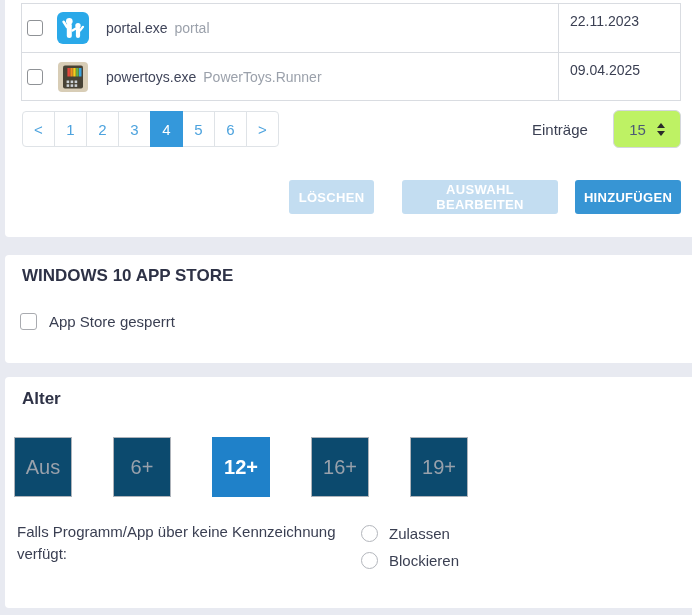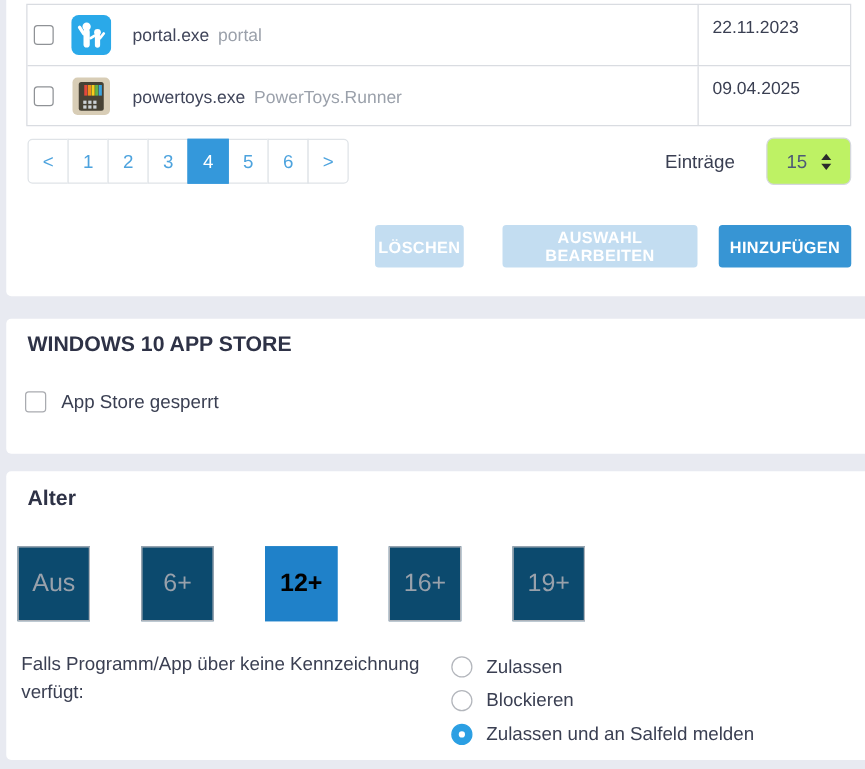--- a/index.html
+++ b/index.html
@@ -69,42 +69,42 @@
 
   
   .btn {
     position:absolute; top:190px; height:34px; border:none; border-radius:3px;
     font-family:"Liberation Sans", sans-serif;
     font-size:13px; font-weight:bold; color:#fff; letter-spacing:.3px;
     display:flex; align-items:center; justify-content:center; cursor:pointer;
   }
   .btn.light { background:#c3ddf1; }
   .btn.primary { background:#3795d4; }
-  #btn-delete { left:295px; width:71px; }
+  #btn-delete { left:284px; width:85px; }
   #btn-edit   { left:397px; width:156px; }
   #btn-add    { left:570px; width:106px; }
 
   
   .sec-title { position:absolute; left:17px; font-size:17px; font-weight:bold; color:#2e3246; }
   #store-title { top:11px; }
   #age-title   { top:12px; }
 
   .checkrow { position:absolute; left:15px; top:58px; display:flex; align-items:center; gap:12px; }
   .cb-lg { width:17px; height:17px; border:1px solid #a9abb0; border-radius:3px; background:#fff; }
   .checkrow-label { font-size:15px; color:#3a3f52; }
 
   
   .agerow { position:absolute; left:9px; top:60px; display:flex; gap:41px; }
   .agebtn {
     width:58px; height:60px; background:#0c4a6e; border:1px solid #aeb3ba;
     font-family:"Liberation Sans", sans-serif;
     font-size:20px; color:#99a1ab; display:flex; align-items:center;
     justify-content:center; cursor:pointer;
   }
-  .agebtn.active { background:#1f81c9; border-color:#1f81c9; color:#000000; font-weight:bold; }
+  .agebtn.active { background:#1f81c9; border-color:#1f81c9; color:#ffffff; font-weight:bold; }
 
   
   .fallback-label {
     position:absolute; left:12px; top:144px; width:335px;
     font-size:15px; line-height:22px; color:#3a3f52;
   }
   .radiogroup { position:absolute; left:356px; top:148px; display:flex; flex-direction:column; gap:10px; }
   .radiorow { display:flex; align-items:flex-end; gap:11px; cursor:pointer; }
   .radio {
     width:17px; height:17px; border-radius:50%; border:1px solid #b3b6bc;
@@ -225,20 +225,16 @@
 
     <div class="radiogroup">
       <div class="radiorow">
         <span class="radio"></span>
         <span class="radio-label">Zulassen</span>
       </div>
       <div class="radiorow">
         <span class="radio"></span>
         <span class="radio-label">Blockieren</span>
       </div>
-      <div class="radiorow">
-        <span class="radio checked"></span>
-        <span class="radio-label">Zulassen und an Salfeld melden</span>
-      </div>
     </div>
   </div>
 
 </div>
 
 </body></html>

